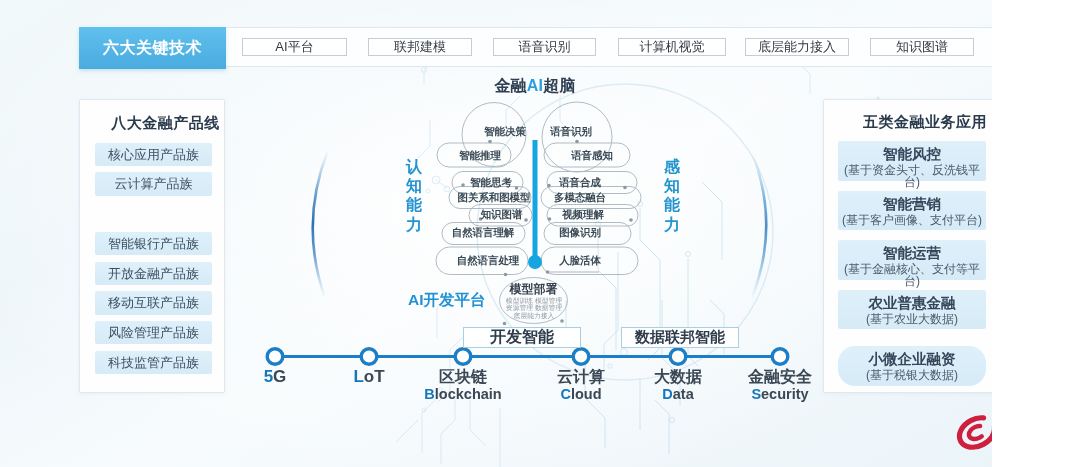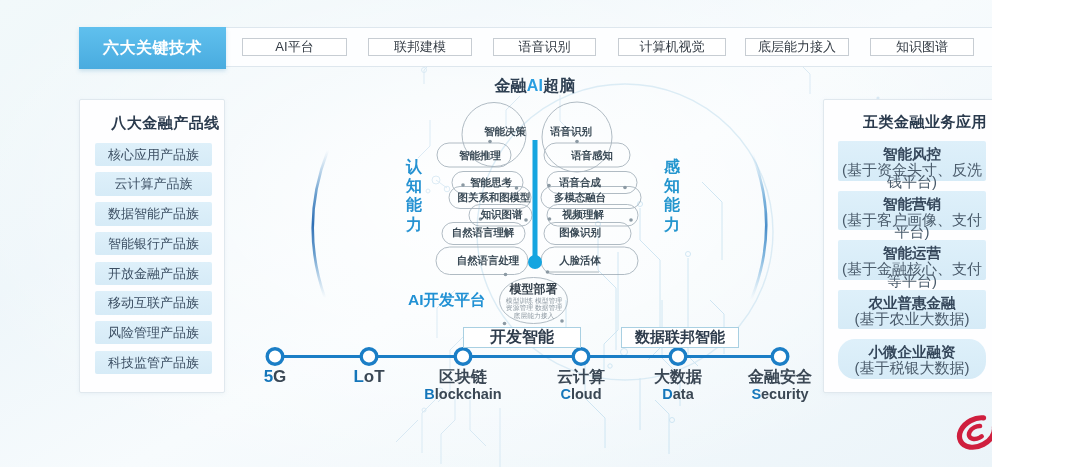--- a/index.html
+++ b/index.html
@@ -29,21 +29,21 @@
   
   .card { background:#fefeff; border:1px solid #e0e8ee; border-radius:2px;
           box-shadow:0 1px 4px rgba(150,175,195,.12); }
   .card-title { position:absolute; width:100%; text-align:center; font-size:15px;
                 font-weight:bold; color:#2b3b4e; letter-spacing:.5px;padding-left:27px; }
   .pill { position:absolute; background:linear-gradient(180deg,#def0fa,#d6ebf7);
           border-radius:2px; text-align:center; color:#3c4f63; }
   .pill-l { left:15px; width:117px; height:23.5px; font-size:13px; line-height:23.5px; font-weight:500; }
   .pill-r { left:14px; width:148px; height:39.6px; }
   .pill-r .t { font-size:14.5px; font-weight:bold; color:#34465a; line-height:20px; padding-top:3px; }
-  .pill-r .s { font-size:15px; color:#4a5b6b; line-height:12px; }
+  .pill-r .s { font-size:12px; color:#4a5b6b; line-height:12px; }
 
   
   .brain-title { left:455px; top:76px; width:160px; text-align:center;
                  font-size:16px; font-weight:bold; color:#2e3f52; letter-spacing:.2px; }
   .brain-title .ac { color:#2b9ee0; }
   .vlabel { width:18px; font-size:16px; font-weight:bold; color:#2592d2;
             line-height:19.2px; word-break:break-all; text-align:center; }
   .bub { position:absolute; transform:translate(-50%,-50%); white-space:nowrap;
          font-size:10.5px; font-weight:bold; color:#3a4a56; letter-spacing:-.1px; }
   .ai-plat { left:408px; top:290px; font-size:15.5px; font-weight:bold; color:#2191d4; }
@@ -202,21 +202,20 @@
   <div class="abs hdr-tab" style="left:368px;width:104px;">联邦建模</div>
   <div class="abs hdr-tab" style="left:493px;width:103px;">语音识别</div>
   <div class="abs hdr-tab" style="left:618px;width:108px;">计算机视觉</div>
   <div class="abs hdr-tab" style="left:745px;width:104px;">底层能力接入</div>
   <div class="abs hdr-tab" style="left:870px;width:104px;">知识图谱</div>
 
   <div class="abs card" style="left:79px;top:99px;width:146px;height:294px;">
     <div class="card-title" style="top:14px;">八大金融产品线</div>
     <div class="pill pill-l" style="top:42.7px;">核心应用产品族</div>
     <div class="pill pill-l" style="top:72.4px;">云计算产品族</div>
-    <div class="pill pill-l" style="top:102.1px;">数据智能产品族</div>
     <div class="pill pill-l" style="top:131.8px;">智能银行产品族</div>
     <div class="pill pill-l" style="top:161.5px;">开放金融产品族</div>
     <div class="pill pill-l" style="top:191.2px;">移动互联产品族</div>
     <div class="pill pill-l" style="top:220.9px;">风险管理产品族</div>
     <div class="pill pill-l" style="top:250.6px;">科技监管产品族</div>
   </div>
 
   <div class="abs card" style="left:823px;top:99px;width:177px;height:294px;">
     <div class="card-title" style="top:13px;">五类金融业务应用</div>
     <div class="pill pill-r" style="top:41.3px;">
@@ -228,21 +227,21 @@
       <div class="s">(基于金融核心、支付等平台)</div>
     </div>
     <div class="pill pill-r" style="top:90.7px;">
       <div class="t">智能营销</div>
       <div class="s">(基于客户画像、支付平台)</div>
     </div>
     <div class="pill pill-r" style="top:189.5px;">
       <div class="t">农业普惠金融</div>
       <div class="s">(基于农业大数据)</div>
     </div>
-    <div class="pill pill-r" style="top:239px;border-radius:17px;">
+    <div class="pill pill-r" style="top:246px;border-radius:17px;">
       <div class="t">小微企业融资</div>
       <div class="s">(基于税银大数据)</div>
     </div>
   </div>
 
   <div class="abs brain-title"><span>金融</span><span class="ac">AI</span><span>超脑</span></div>
 
   <div class="abs vlabel" style="left:405px;top:157px;">认知能力</div>
   <div class="abs vlabel" style="left:663px;top:157px;color:#2395ce;">感知能力</div>
 

